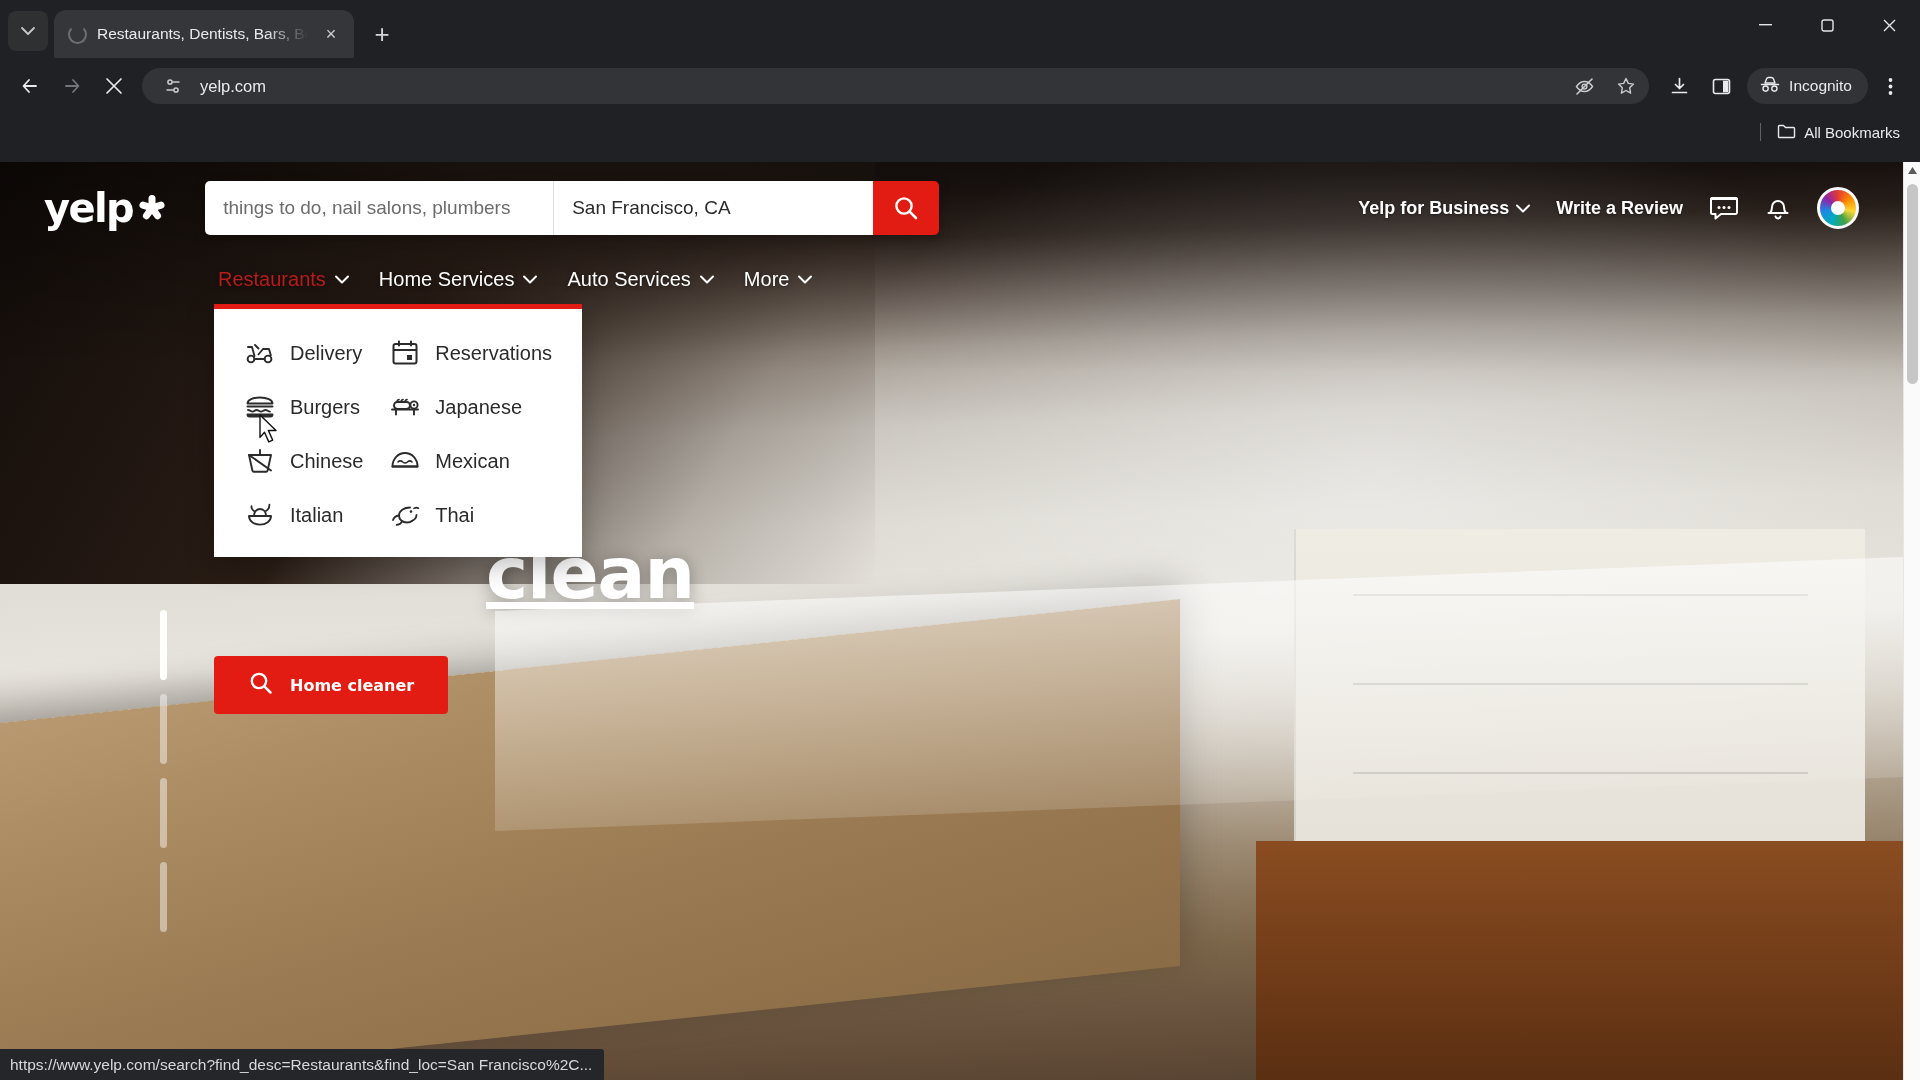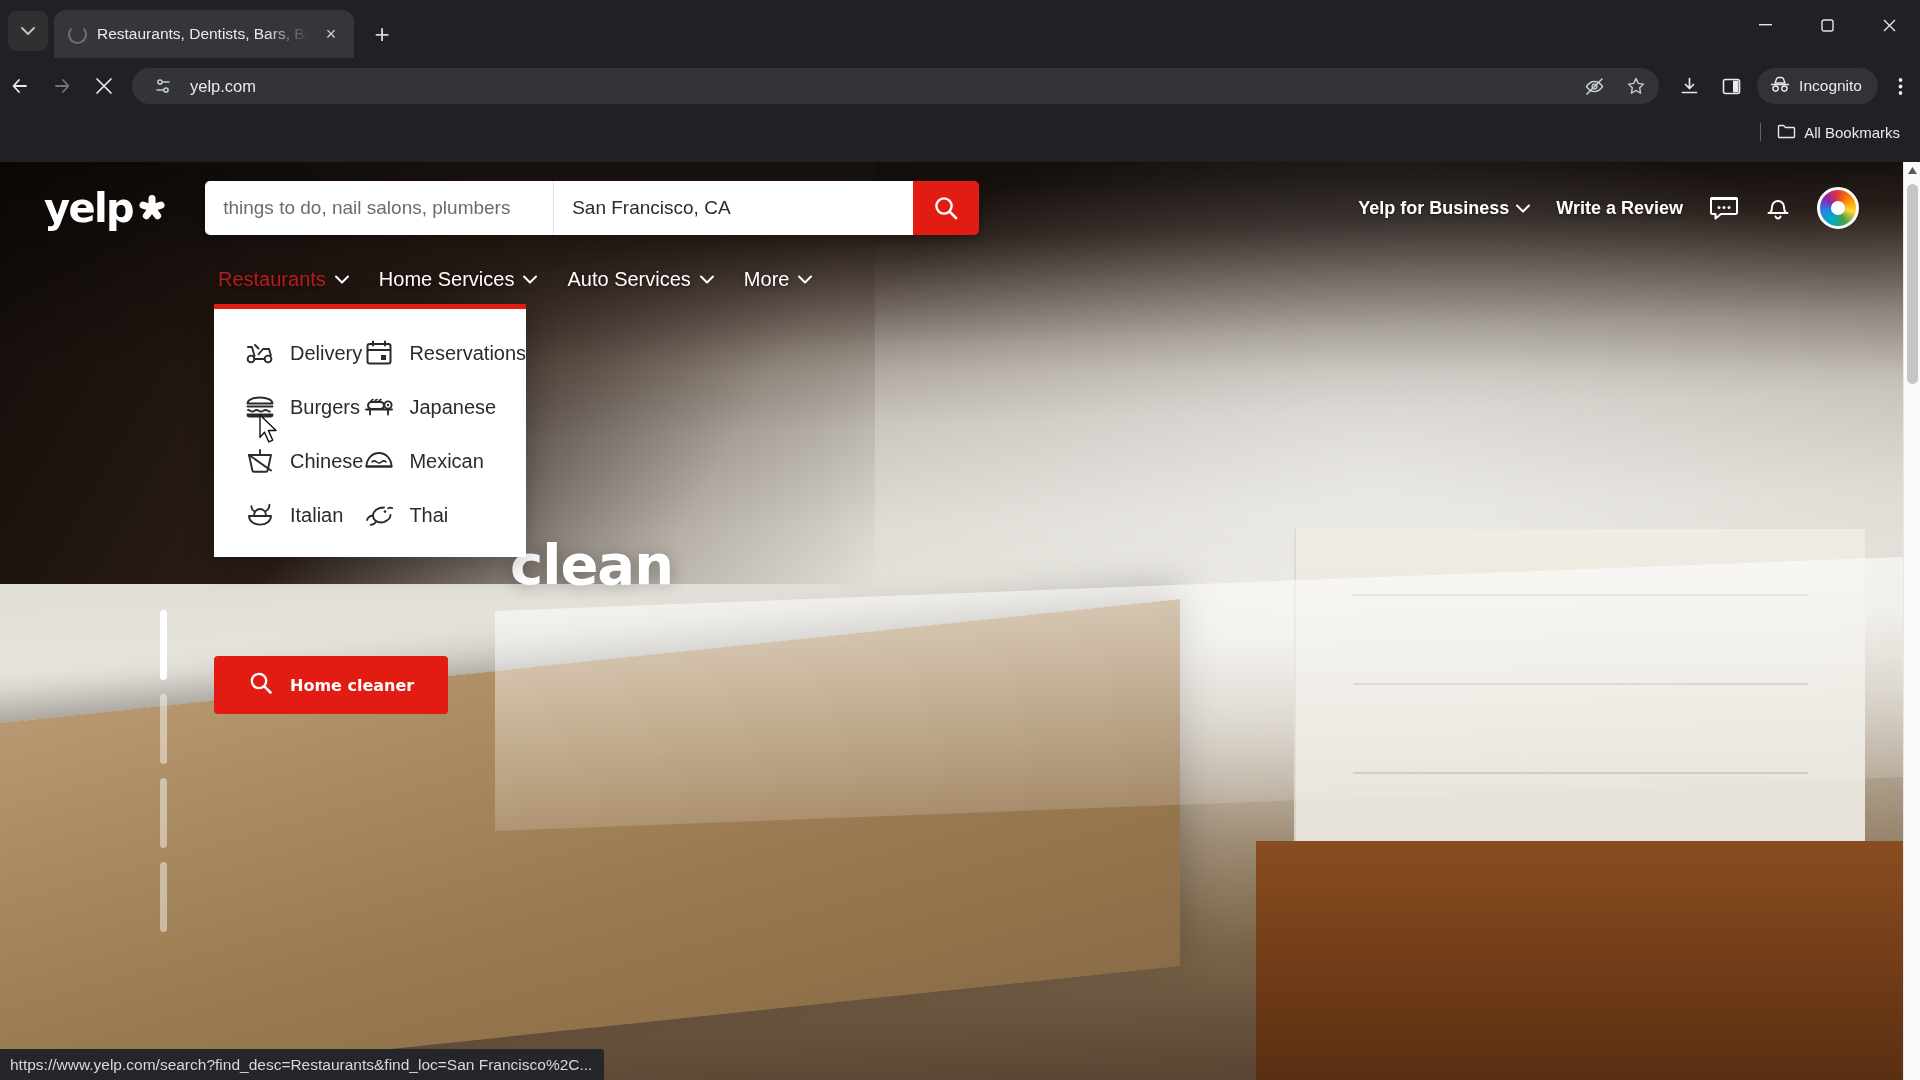--- a/index.html
+++ b/index.html
@@ -60,21 +60,21 @@
     display: flex; align-items: center;
   }
   .win-btn {
     width: 62px; height: 50px;
     display: flex; align-items: center; justify-content: center;
     color: #e3e5e7; cursor: pointer;
   }
 
   .toolbar {
     height: 56px; background: #202124;
-    display: flex; align-items: center; padding: 0 0; gap: 2px;
+    display: flex; align-items: center; padding: 0 10px; gap: 2px;
   }
   .tb-icon {
     width: 40px; height: 40px; border-radius: 50%;
     display: flex; align-items: center; justify-content: center;
     color: #e8eaed; cursor: pointer; flex: 0 0 auto;
   }
   .tb-icon.dim { color: #72757a; }
   .omnibox {
     flex: 1 1 auto; height: 36px; background: #333438;
     border-radius: 18px; margin: 0 8px 0 6px;
@@ -137,24 +137,25 @@
   }
   .hero-drawers {
     position: absolute; right: 2%; top: 40%; width: 30%; height: 44%;
     background: linear-gradient(180deg, #efece4 0%, #e3dfd6 100%);
     border-left: 2px solid rgba(0,0,0,.07);
   }
   .hero-drawers span {
     position: absolute; left: 10%; width: 80%; height: 2px; background: rgba(0,0,0,.14);
   }
   .hero-word {
-    position: absolute; left: 510px; top: 370px;
-    font-size: 56px; font-weight: 800; color: #fff; letter-spacing: -1px;
+    position: absolute; left: 486px; top: 370px;
+    font-size: 71px; font-weight: 800; color: #fff; letter-spacing: -1px;
     text-shadow: 0 2px 16px rgba(0,0,0,.30);
     font-family: "DejaVu Sans", sans-serif;
+    text-decoration: underline;
   }
   .hero-scrim {
     position: absolute; left:0; right:0; top:0; height: 210px;
     background: linear-gradient(180deg, rgba(0,0,0,.42), rgba(0,0,0,0));
   }
 
   
   .yelp-header {
     position: absolute; left: 0; right: 17px; top: 0; height: 92px;
     display: flex; align-items: center; padding: 0 44px; gap: 0; z-index: 6;
@@ -178,21 +179,21 @@
   .search-desc, .search-loc {
     background: #fff; display: flex; align-items: center;
     padding: 0 18px; font-size: 19px; color: #2b2b2b;
   }
   .search-desc { width: 348px; }
   .search-desc input, .search-loc input {
     border: 0; outline: 0; width: 100%; font-size: 19px;
     font-family: "Liberation Sans", sans-serif; color: #2b2b2b; background: transparent;
   }
   .search-desc input::placeholder { color: #6c6c6c; }
-  .search-loc { width: 360px; border-left: 1px solid #e0e0e0; }
+  .search-loc { width: 320px; border-left: 1px solid #e0e0e0; }
   .search-go {
     width: 66px; background: #e21c12; display: flex;
     align-items: center; justify-content: center; cursor: pointer;
   }
 
   .header-nav { margin-left: auto; display: flex; align-items: center; gap: 26px; }
   .hn-link {
     color: #fff; font-size: 18px; font-weight: 700; cursor: pointer;
     display: flex; align-items: center; gap: 7px; text-shadow: 0 1px 3px rgba(0,0,0,.45);
   }
@@ -216,21 +217,21 @@
   }
   .cat-item.active { color: #b91c1c; text-align: center; }
   .cat-caret { font-size: 13px; }
 
   .cursor {
     position: absolute; left: 258px; top: 252px; z-index: 12; pointer-events: none;
   }
 
   
   .dropdown {
-    position: absolute; left: 214px; top: 142px; width: 312px;
+    position: absolute; left: 214px; top: 142px; width: 368px;
     background: #fff; border-top: 5px solid #e21c12;
     box-shadow: 0 8px 26px rgba(0,0,0,.26); z-index: 11;
     padding: 28px 0 26px 0;
   }
   .dd-grid {
     display: grid; grid-template-columns: 1fr 1fr;
     row-gap: 22px; padding: 0 30px;
   }
   .dd-item {
     display: flex; align-items: center; gap: 14px; cursor: pointer;

